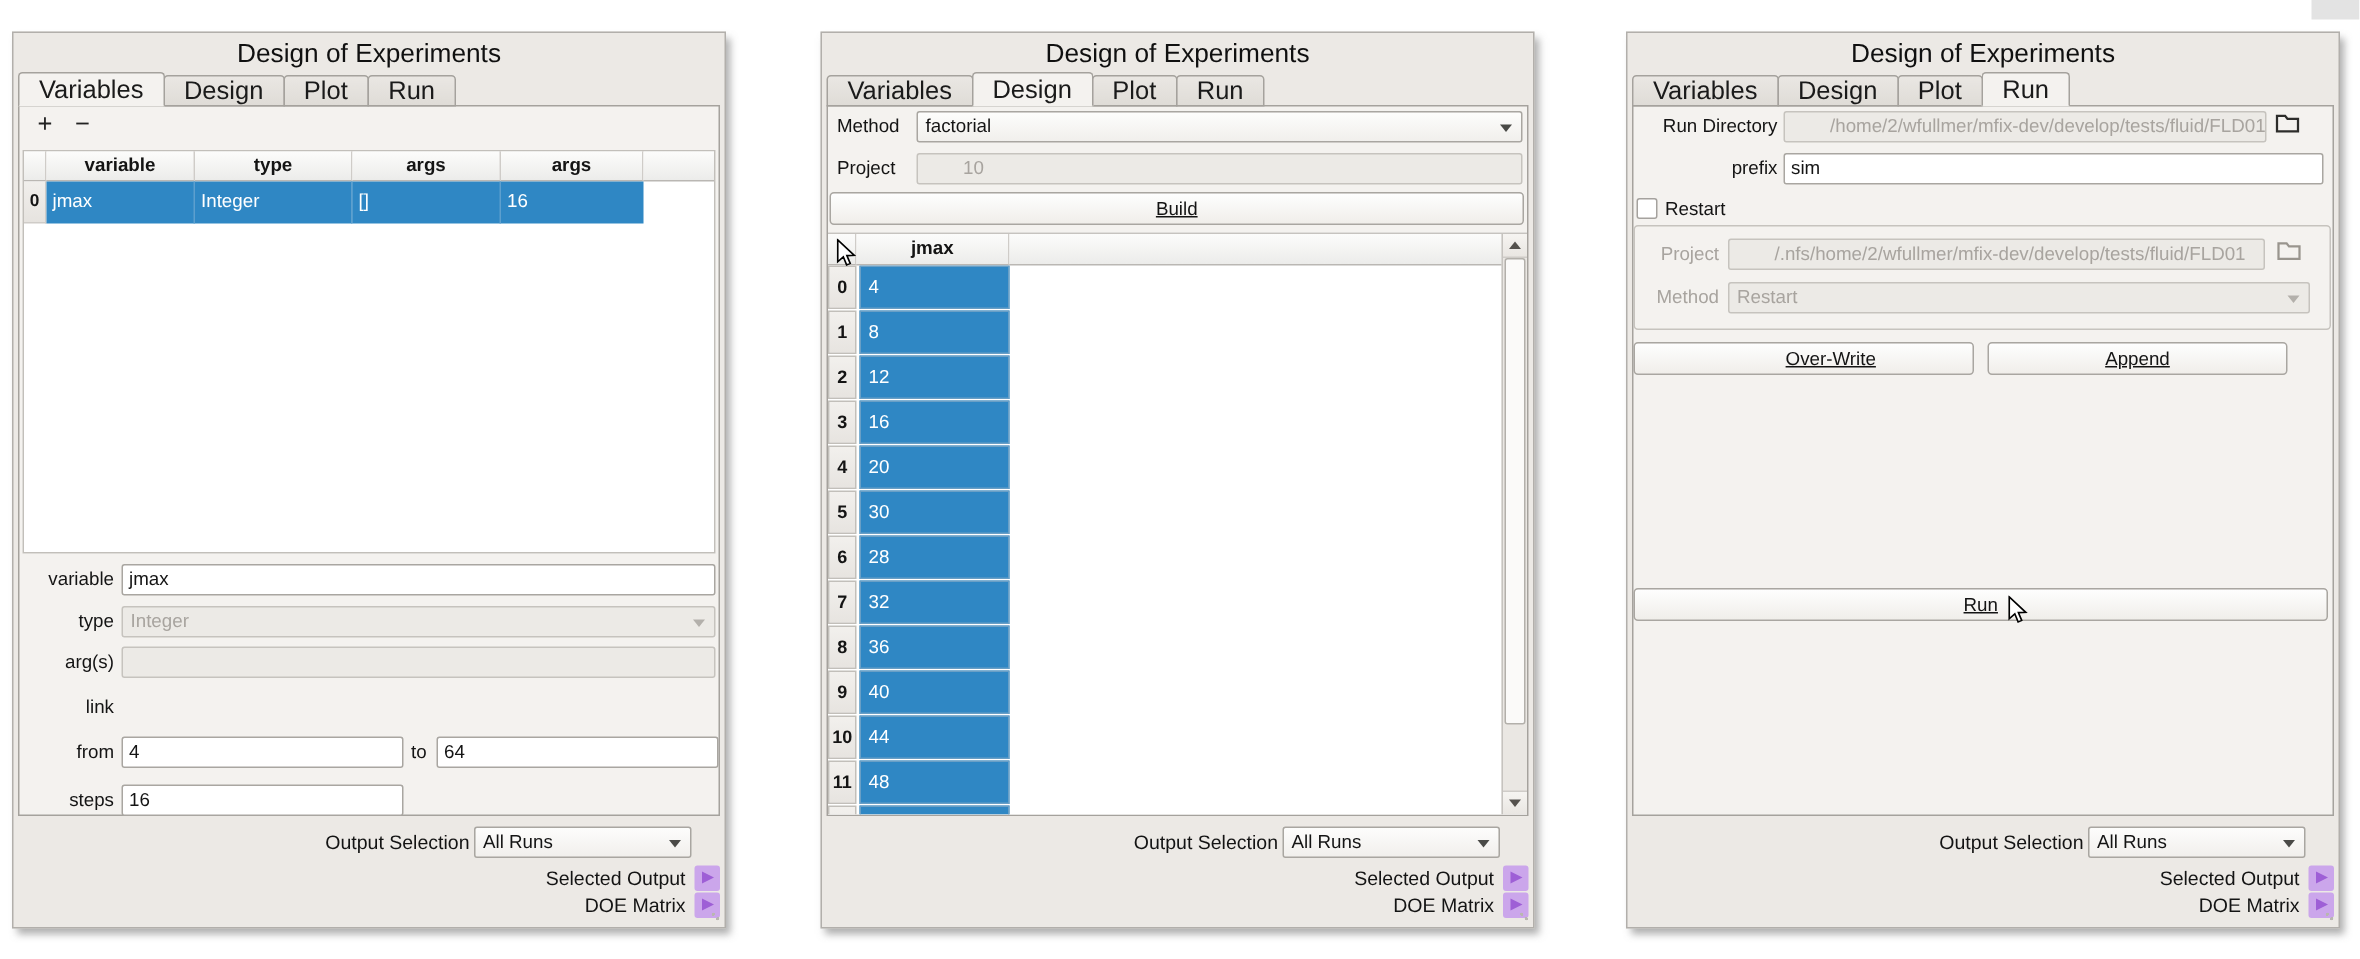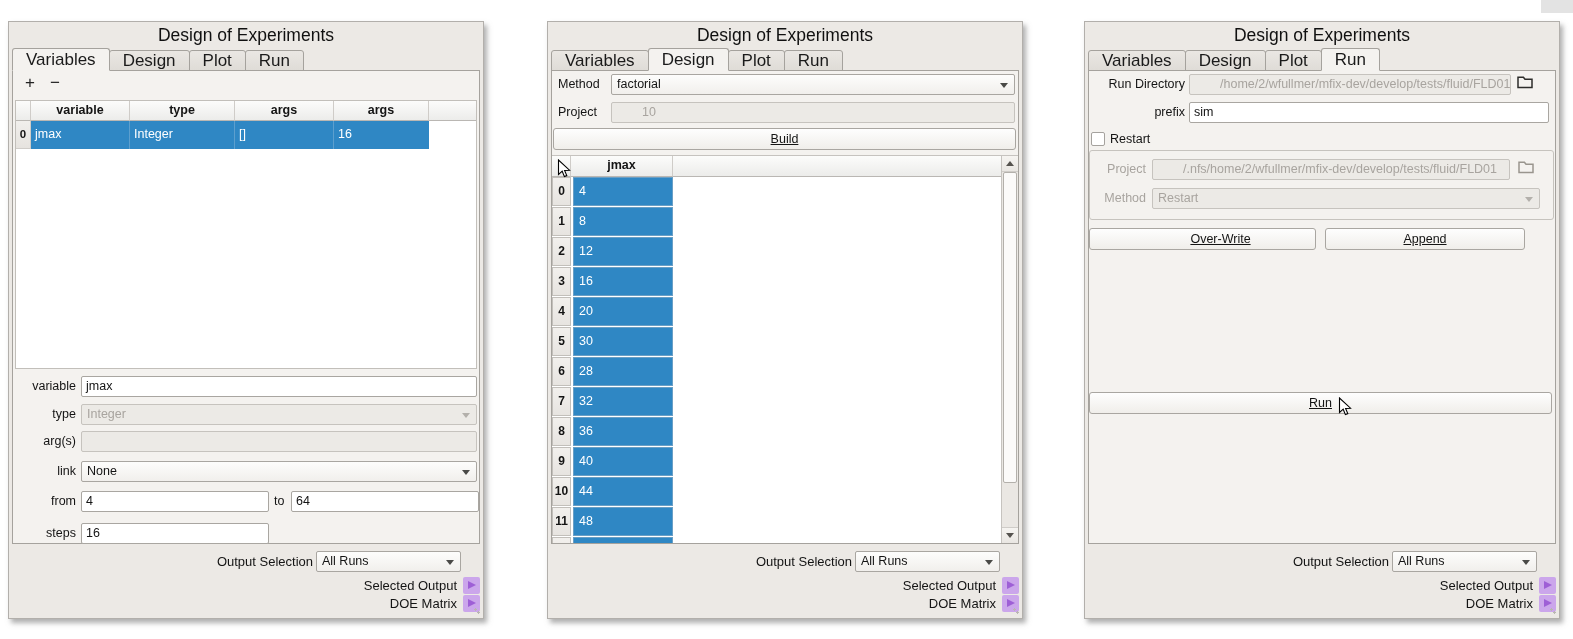--- a/index.html
+++ b/index.html
@@ -144,23 +144,20 @@
 
     <div class="lbl right" style="left:0;top:333px;width:63px;">type</div>
     <div class="combo disabled" style="left:68px;top:333px;right:2px;">
       <span>Integer</span><i class="arr"></i>
     </div>
 
     <div class="lbl right" style="left:0;top:360px;width:63px;">arg(s)</div>
     <div class="field disabled" style="left:68px;top:360px;right:2px;"></div>
 
     <div class="lbl right" style="left:0;top:390px;width:63px;">link</div>
-    <div class="combo" style="left:68px;top:390px;right:2px;">
-      <span>None</span><i class="arr"></i>
-    </div>
 
     <div class="lbl right" style="left:0;top:420px;width:63px;">from</div>
     <div class="field" style="left:68px;top:420px;width:188px;">4</div>
     <div class="lbl" style="left:261px;top:420px;">to</div>
     <div class="field" style="left:278px;top:420px;width:188px;">64</div>
 
     <div class="lbl right" style="left:0;top:452px;width:63px;">steps</div>
     <div class="field" style="left:68px;top:452px;width:188px;">16</div>
   </div>
 

